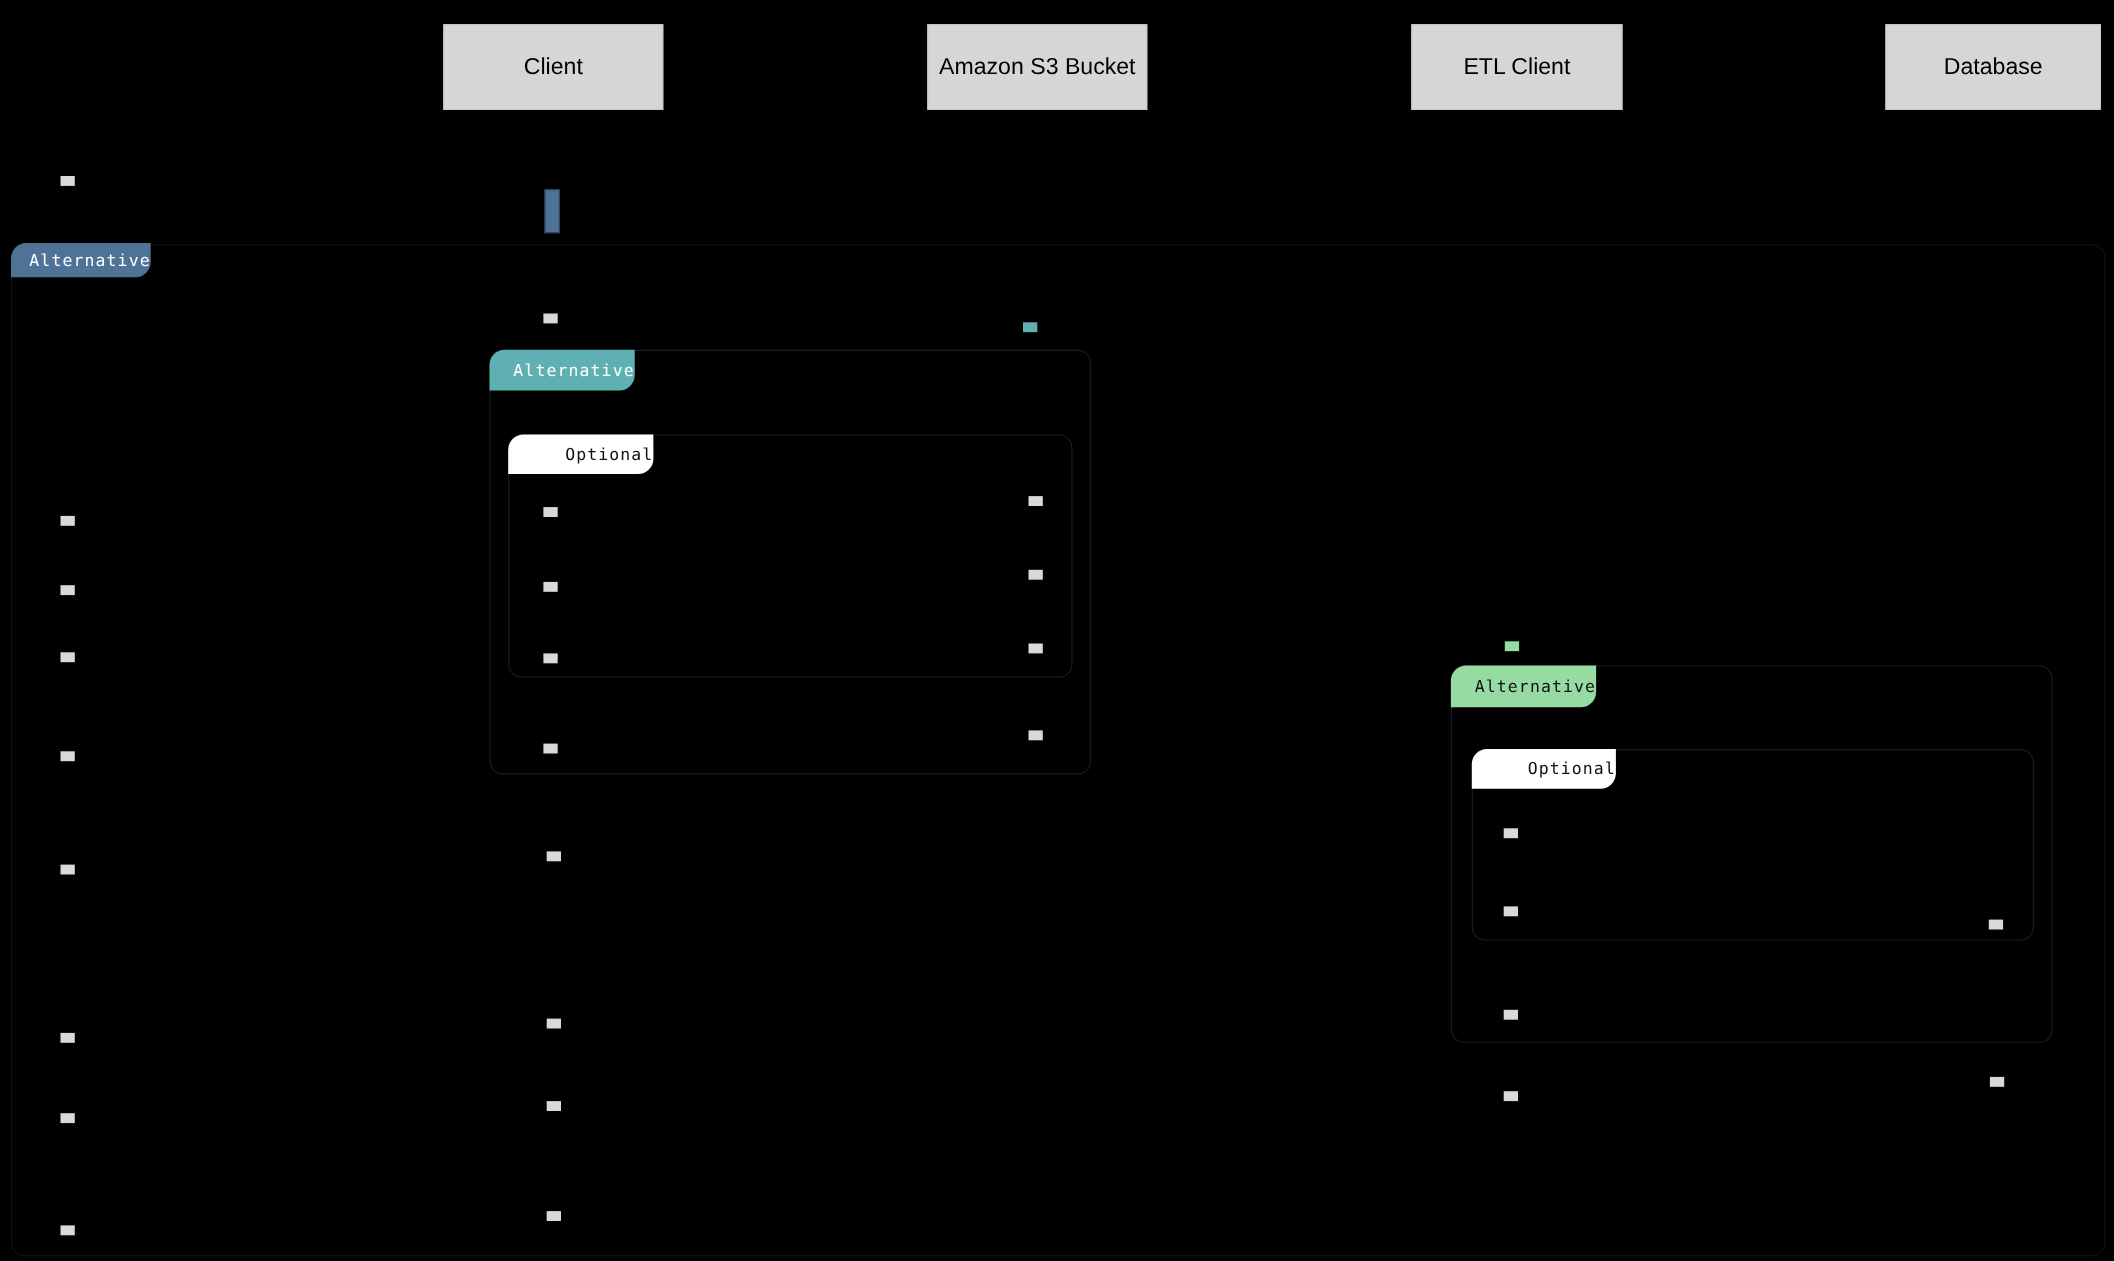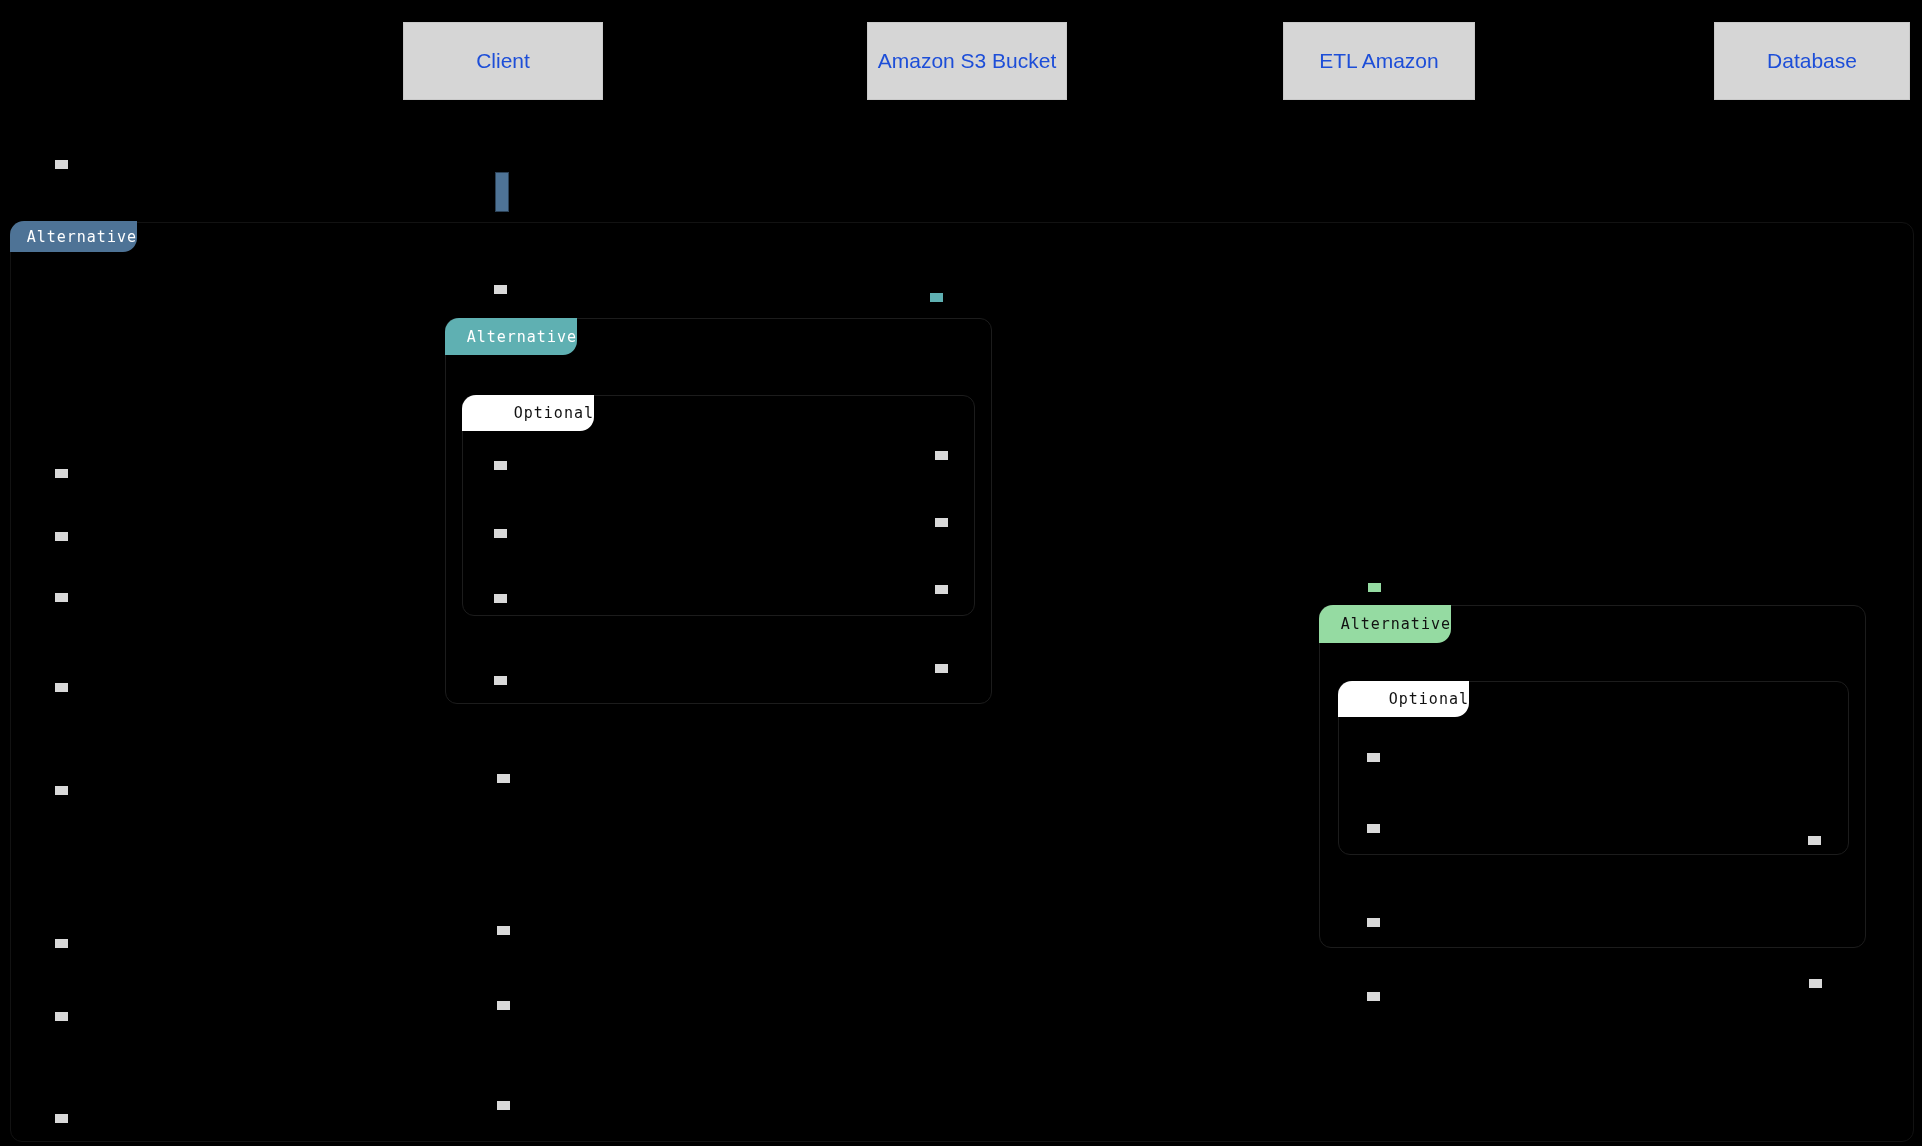--- a/index.html
+++ b/index.html
@@ -1,20 +1,20 @@
 <!DOCTYPE html>
 <html><head>
 <meta charset="utf-8">
 <style>
   html,body{margin:0;padding:0;background:#000;}
   .canvas{position:relative;width:1922px;height:1146px;background:#000;overflow:hidden;
           font-family:"Liberation Sans",sans-serif;}
   .actor{position:absolute;background:#D6D6D6;border:1px solid #C9C9C9;box-sizing:border-box;
          display:flex;align-items:center;justify-content:center;
-         font-size:21px;color:#1d4ed8;font-family:"Liberation Sans",sans-serif;}
+         font-size:21px;color:#000000;font-family:"Liberation Sans",sans-serif;}
   .frame{position:absolute;border:1px solid #1C1C1C;border-radius:12px;box-sizing:border-box;background:transparent;}
   .badge{position:absolute;display:flex;align-items:center;justify-content:flex-end;box-sizing:border-box;
          border-radius:14px 0 14px 0;font-family:"DejaVu Sans Mono","Liberation Mono",monospace;
          font-size:15px;letter-spacing:1px;white-space:nowrap;}
   .mark{position:absolute;}
   .activation{position:absolute;border:1px solid #2C4257;box-sizing:border-box;}
 </style>
 </head>
 <body>
 
@@ -23,25 +23,25 @@
       <div class="frame" style="border-color: rgb(18, 18, 18); left: 10px; top: 222px; width: 1904px; height: 920px;"></div>
       <div class="frame" style="border-color: rgb(28, 28, 28); left: 445px; top: 318px; width: 547px; height: 386px;"></div>
       <div class="frame" style="border-color: rgb(28, 28, 28); left: 462px; top: 395px; width: 513px; height: 221px;"></div>
       <div class="frame" style="border-color: rgb(28, 28, 28); left: 1319px; top: 605px; width: 547px; height: 343px;"></div>
       <div class="frame" style="border-color: rgb(28, 28, 28); left: 1338px; top: 681px; width: 511px; height: 174px;"></div>
     </div>
   <div id="actors-layer">
       <div class="actor" style="left: 403px; top: 22px; width: 200px; height: 78px;">
         <span>Client</span>
       </div>
-      <div class="actor" style="left: 867px; top: 22px; width: 200px; height: 78px;">
+      <div class="actor" style="left: 843px; top: 22px; width: 200px; height: 78px;">
         <span>Amazon S3 Bucket</span>
       </div>
       <div class="actor" style="left: 1283px; top: 22px; width: 192px; height: 78px;">
-        <span>ETL Amazon</span>
+        <span>ETL Client</span>
       </div>
       <div class="actor" style="left: 1714px; top: 22px; width: 196px; height: 78px;">
         <span>Database</span>
       </div>
     </div>
   <div id="marks-layer">
       <div class="mark" style="background: rgb(217, 217, 217); left: 55px; top: 160px; width: 13px; height: 9px;"></div>
       <div class="mark" style="background: rgb(217, 217, 217); left: 55px; top: 469px; width: 13px; height: 9px;"></div>
       <div class="mark" style="background: rgb(217, 217, 217); left: 55px; top: 532px; width: 13px; height: 9px;"></div>
       <div class="mark" style="background: rgb(217, 217, 217); left: 55px; top: 593px; width: 13px; height: 9px;"></div>

